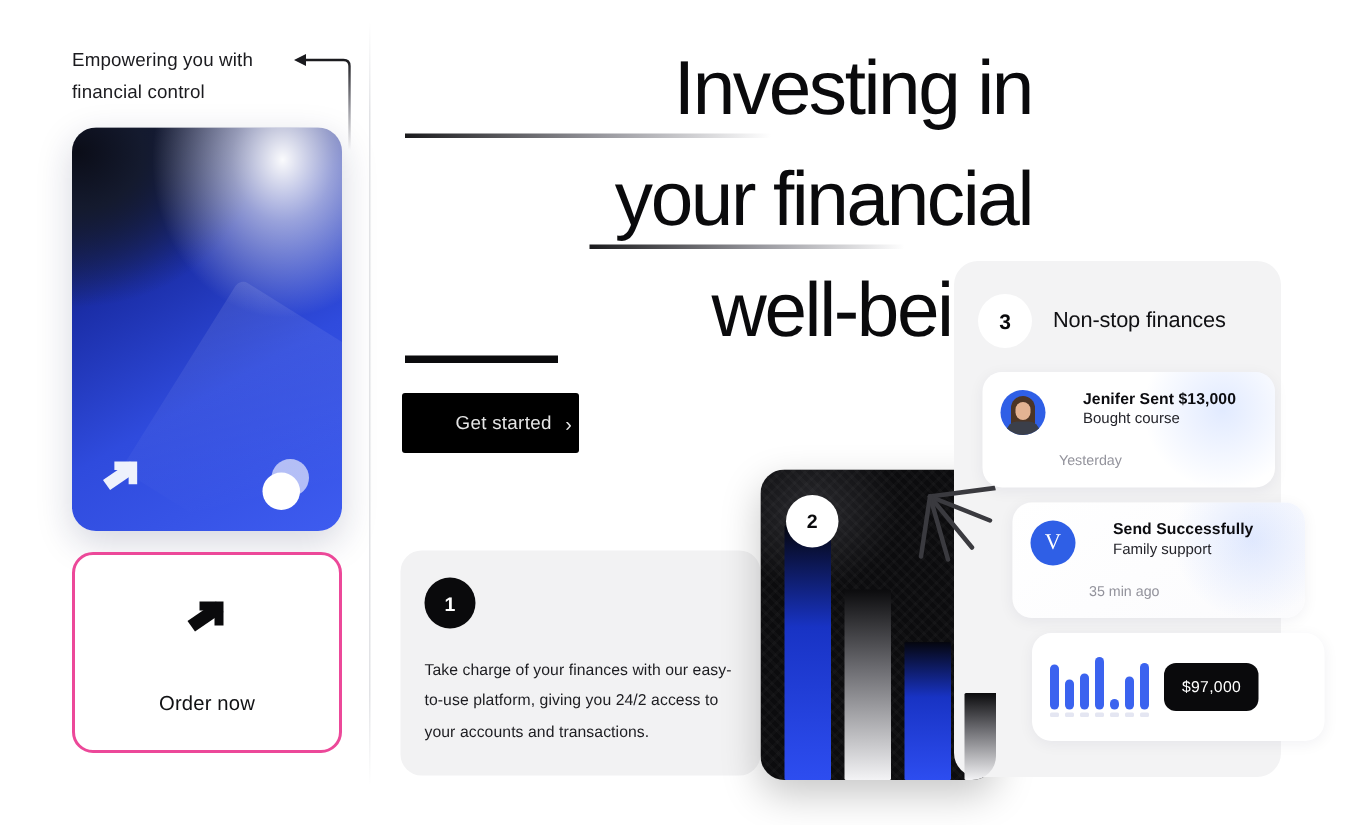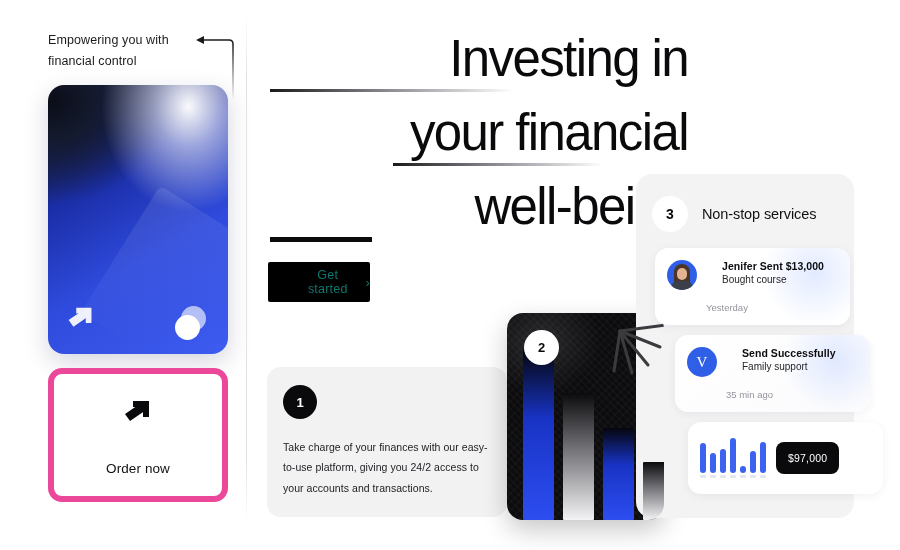--- a/index.html
+++ b/index.html
@@ -95,21 +95,21 @@
   }
   .cc-chip span.c1 { left: 8px; top: 0px; }
 
   
   .order-card {
     position: absolute;
     left: 48px;
     top: 368px;
     width: 180px;
     height: 134px;
-    border: 6px solid #ec4899;
+    border: 2px solid #ec4899;
     border-radius: 14px;
     background: #fff;
     display: flex;
     flex-direction: column;
     align-items: center;
     justify-content: center;
     gap: 26px;
   }
   .order-logo { width: 40px; height: 40px; }
   .order-label {
@@ -155,26 +155,26 @@
   .hl-rule.r2 { left: 125px; width: 210px;
     background: linear-gradient(to right, #1a1a1c 0%, #9a9aa0 55%, rgba(255,255,255,0) 100%); }
   .hl-rule.r3 { left: 2px; width: 102px; height: 5px; bottom: 2px;
     background: #0b0b0d; }
 
   
   .cta {
     position: absolute;
     left: 268px;
     top: 262px;
-    width: 102px;
+    width: 118px;
     height: 40px;
     background: #000000;
     border: none;
     border-radius: 2px;
-    color: #0f766e;
+    color: #e5e5e5;
     font-family: "Liberation Sans", sans-serif;
     font-size: 12.5px;
     letter-spacing: 0.2px;
     display: flex;
     align-items: center;
     justify-content: center;
     gap: 9px;
     cursor: pointer;
     padding-left: 31px;
   }
@@ -435,21 +435,21 @@
       <div class="dk-bar blue" style="height:170px"></div>
       <div class="dk-bar white" style="height:127px"></div>
       <div class="dk-bar blue" style="height:92px"></div>
       <div class="dk-bar white" style="height:58px"></div>
     </div>
   </div>
 
   <div class="services-panel">
     <div class="panel-head">
       <div class="badge-white-lg">3</div>
-      <div class="panel-title">Non-stop services</div>
+      <div class="panel-title">Non-stop finances</div>
     </div>
 
     <div class="notif n1">
       <div class="notif-glow"></div>
       <div class="notif-row">
         <div class="avatar">
           <div class="av-hair"></div>
             <div class="av-face"></div>
             <div class="av-body"></div>
         </div>

